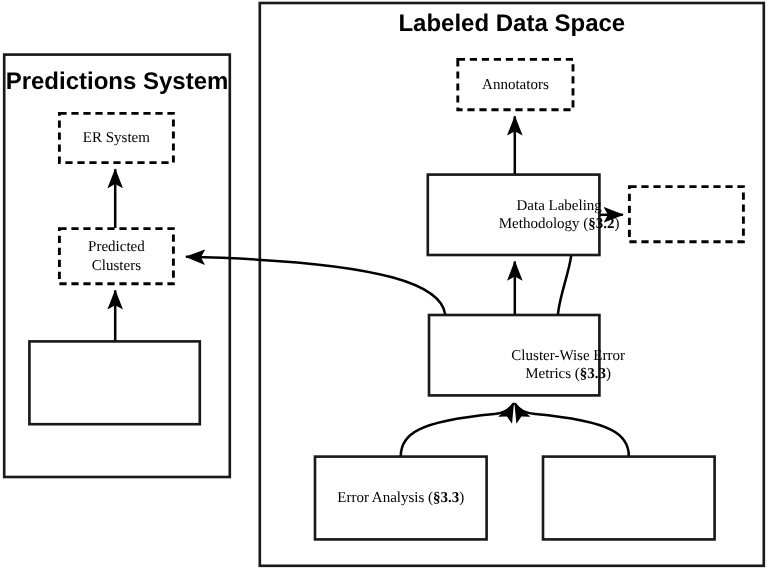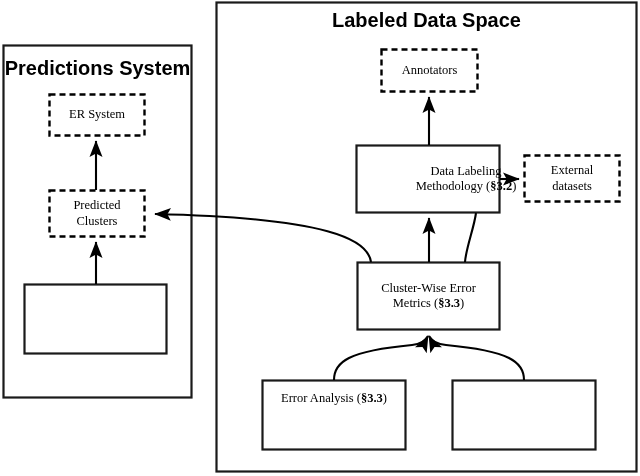--- a/index.html
+++ b/index.html
@@ -112,25 +112,23 @@
 
   <div class="node-label" style="left:49px; top:94px; width:96px; height:42px;">ER System</div>
 
 
   <div class="node-label" style="left:381px; top:49px; width:97px; height:43px;">Annotators</div>
 
   <div class="node-label" style="left:356px; top:145px; width:148px; height:68px;margin-left:36px;">
     <span>Data Labeling<br>Methodology (<span class="sec">§3.2</span>)</span>
   </div>
 
-  <div class="node-label" style="left:524px; top:155px; width:96px; height:47px;">External
-datasets</div>
 
-  <div class="node-label" style="left:357px; top:262px; width:143px; height:68px;">
+  <div class="node-label" style="left:357px; top:262px; width:143px; height:84px;padding-left:45px;">
     <span>Cluster-Wise Error<br>Metrics (<span class="sec">§3.3</span>)</span>
   </div>
 
-  <div class="node-label" style="left:262px; top:364px; width:144px; height:70px;">
+  <div class="node-label" style="left:262px; top:380px; width:144px; height:70px;">
     <span>Error Analysis (<span class="sec">§3.3</span>)</span>
   </div>
 
 
 </div>
 
 </body></html>

